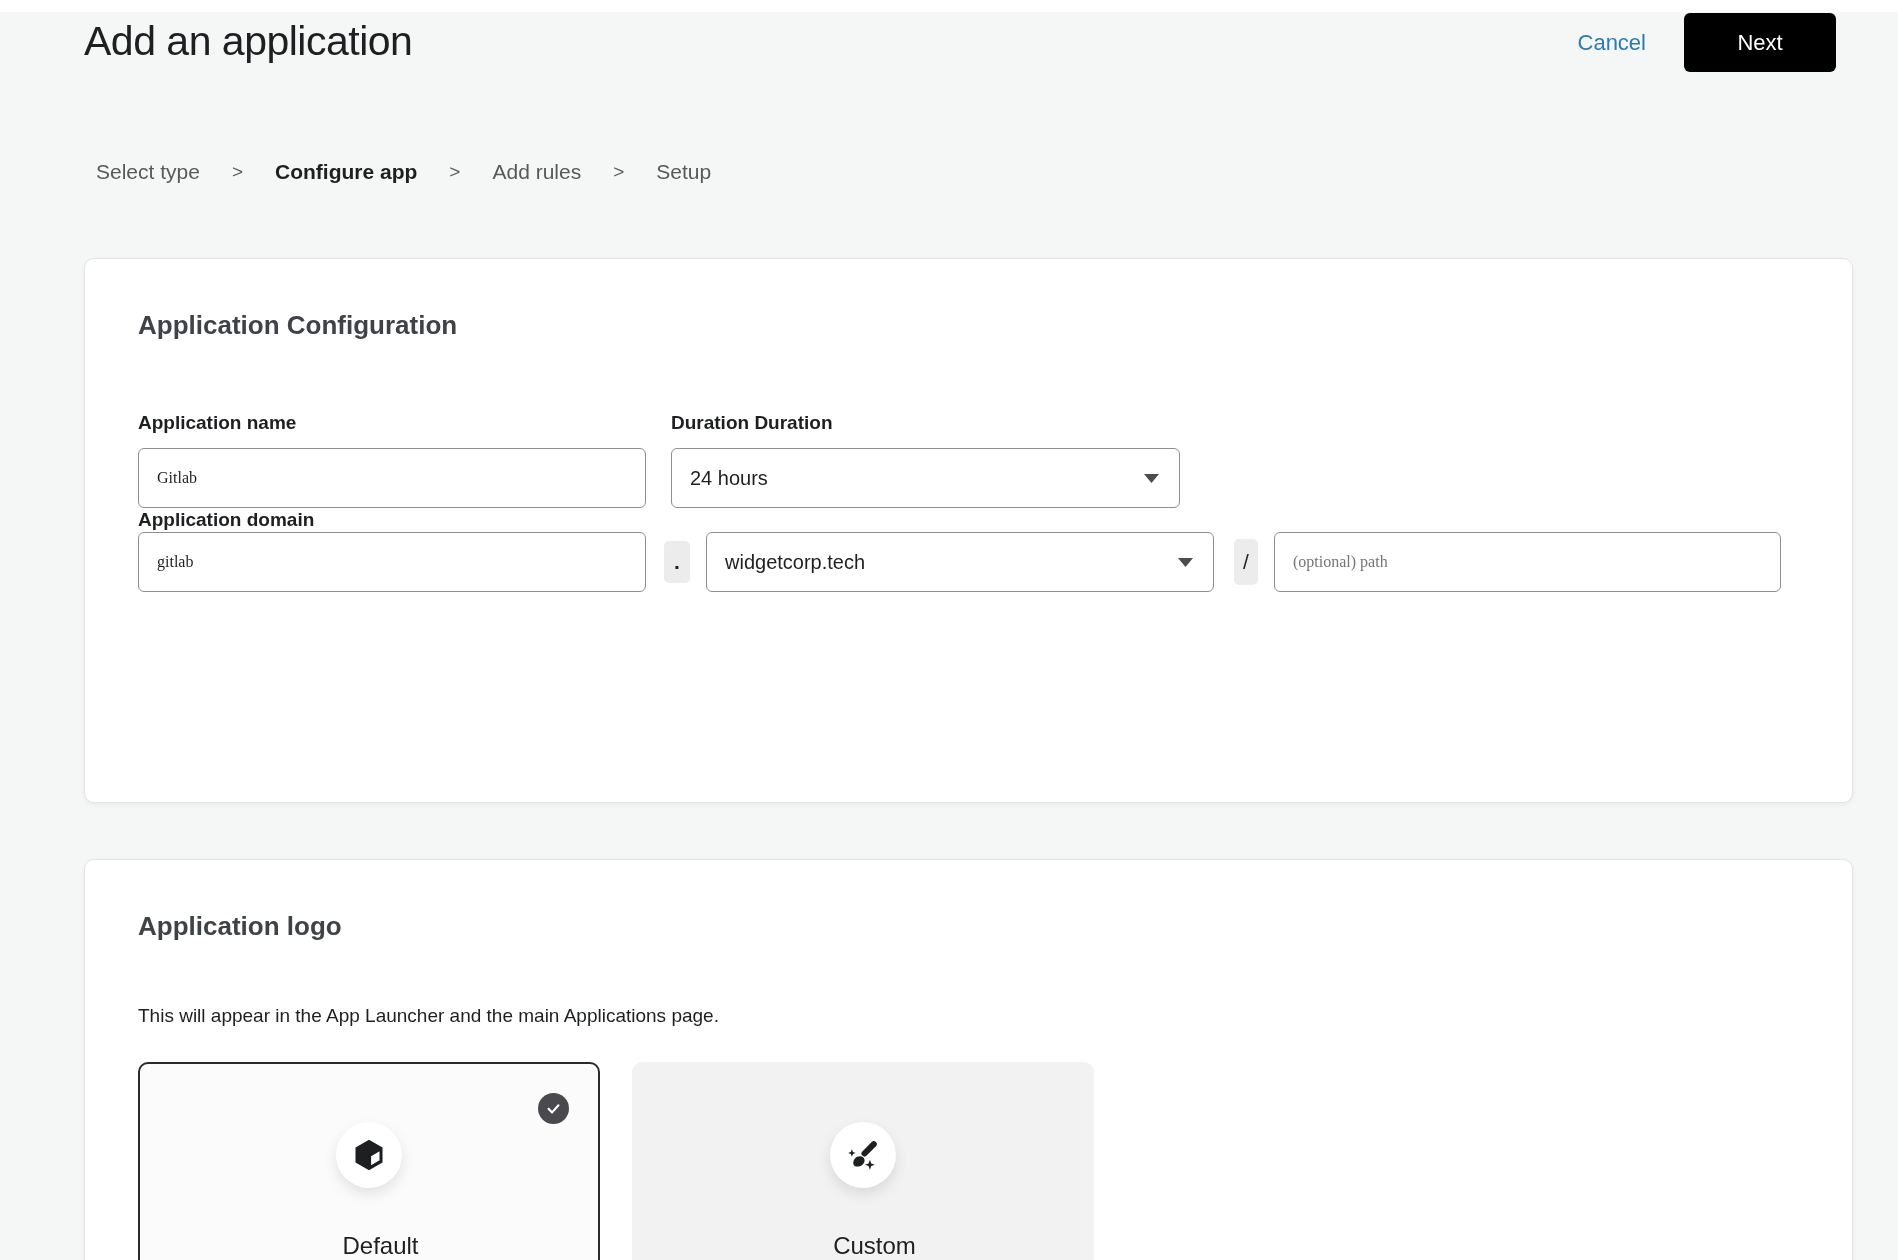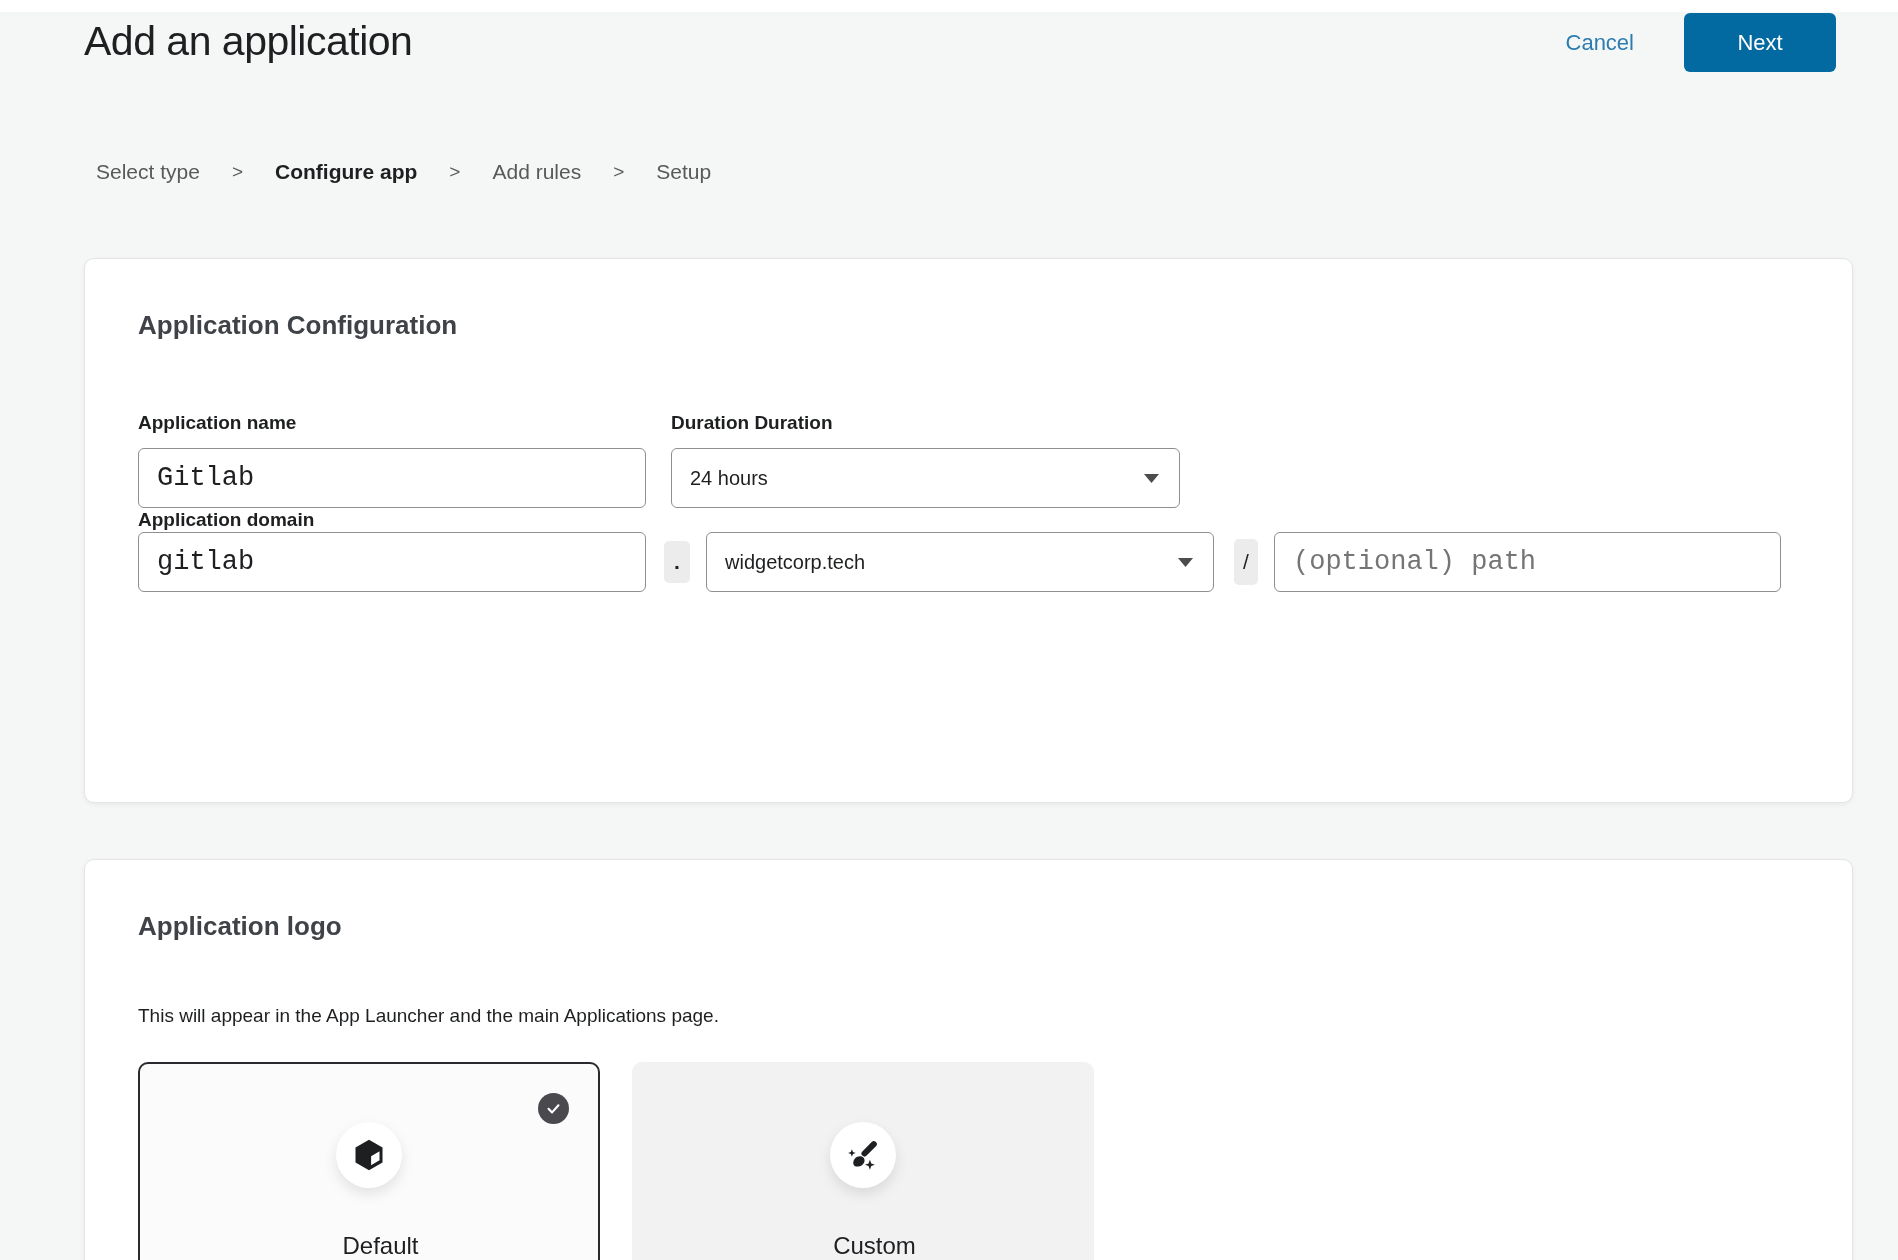--- a/index.html
+++ b/index.html
@@ -13,28 +13,28 @@
   }
   .top-strip { position:absolute; top:0; left:0; width:100%; height:12px; background:#ffffff; }
 
   
   .page-title {
     position:absolute; left:84px; top:18px;
     font-size:41px; font-weight:400; color:#1d1f21; letter-spacing:-0.5px;
   }
   .header-actions {
     position:absolute; top:13px; right:62px; height:59px;
-    display:flex; align-items:center; gap:50px;
+    display:flex; align-items:center; gap:38px;
   }
   .cancel-link {
     font-size:22px; color:#2c7cb0; cursor:pointer; background:none; border:none;
     font-family:inherit;
   }
   .next-button {
-    width:152px; height:59px; background:#0369a1; color:#ffffff;
+    width:152px; height:59px; background:#000000; color:#ffffff;
     border:none; border-radius:6px; font-size:22px; cursor:pointer;
     font-family:inherit;
   }
 
   
   .steps {
     position:absolute; left:96px; top:160px;
     display:flex; align-items:center; gap:32px;
     font-size:21px; color:#595959;
   }
@@ -53,22 +53,22 @@
 
   .section-heading { font-size:26px; font-weight:700; color:#3f4247; line-height:32px; }
 
   .field-label { font-size:19px; font-weight:700; color:#1d1f21; line-height:24px; margin-bottom:13px; }
 
   .fields-row { display:flex; gap:25px; margin-top:70px; }
   .field-col { display:flex; flex-direction:column; }
 
   .text-input {
     width:508px; height:60px; border:1px solid #8f8f8f; border-radius:6px;
-    background:#fff; font-size:27px; color:#1d1f21; padding:0 18px;
-    font-family:Liberation Mono, monospace; outline:none;
+    background:#fff; font-size:16px; color:#1d1f21; padding:0 18px;
+    font-family:Liberation Serif, serif; outline:none;
   }
   .text-input::placeholder { color:#757575; }
 
   .select-box {
     width:509px; height:60px; border:1px solid #8f8f8f; border-radius:6px;
     background:#fff; display:flex; align-items:center; justify-content:space-between;
     padding:0 20px 0 18px; font-size:20px; color:#1d1f21; cursor:pointer;
   }
   .caret { width:15px; height:9px; flex:none; }
 

